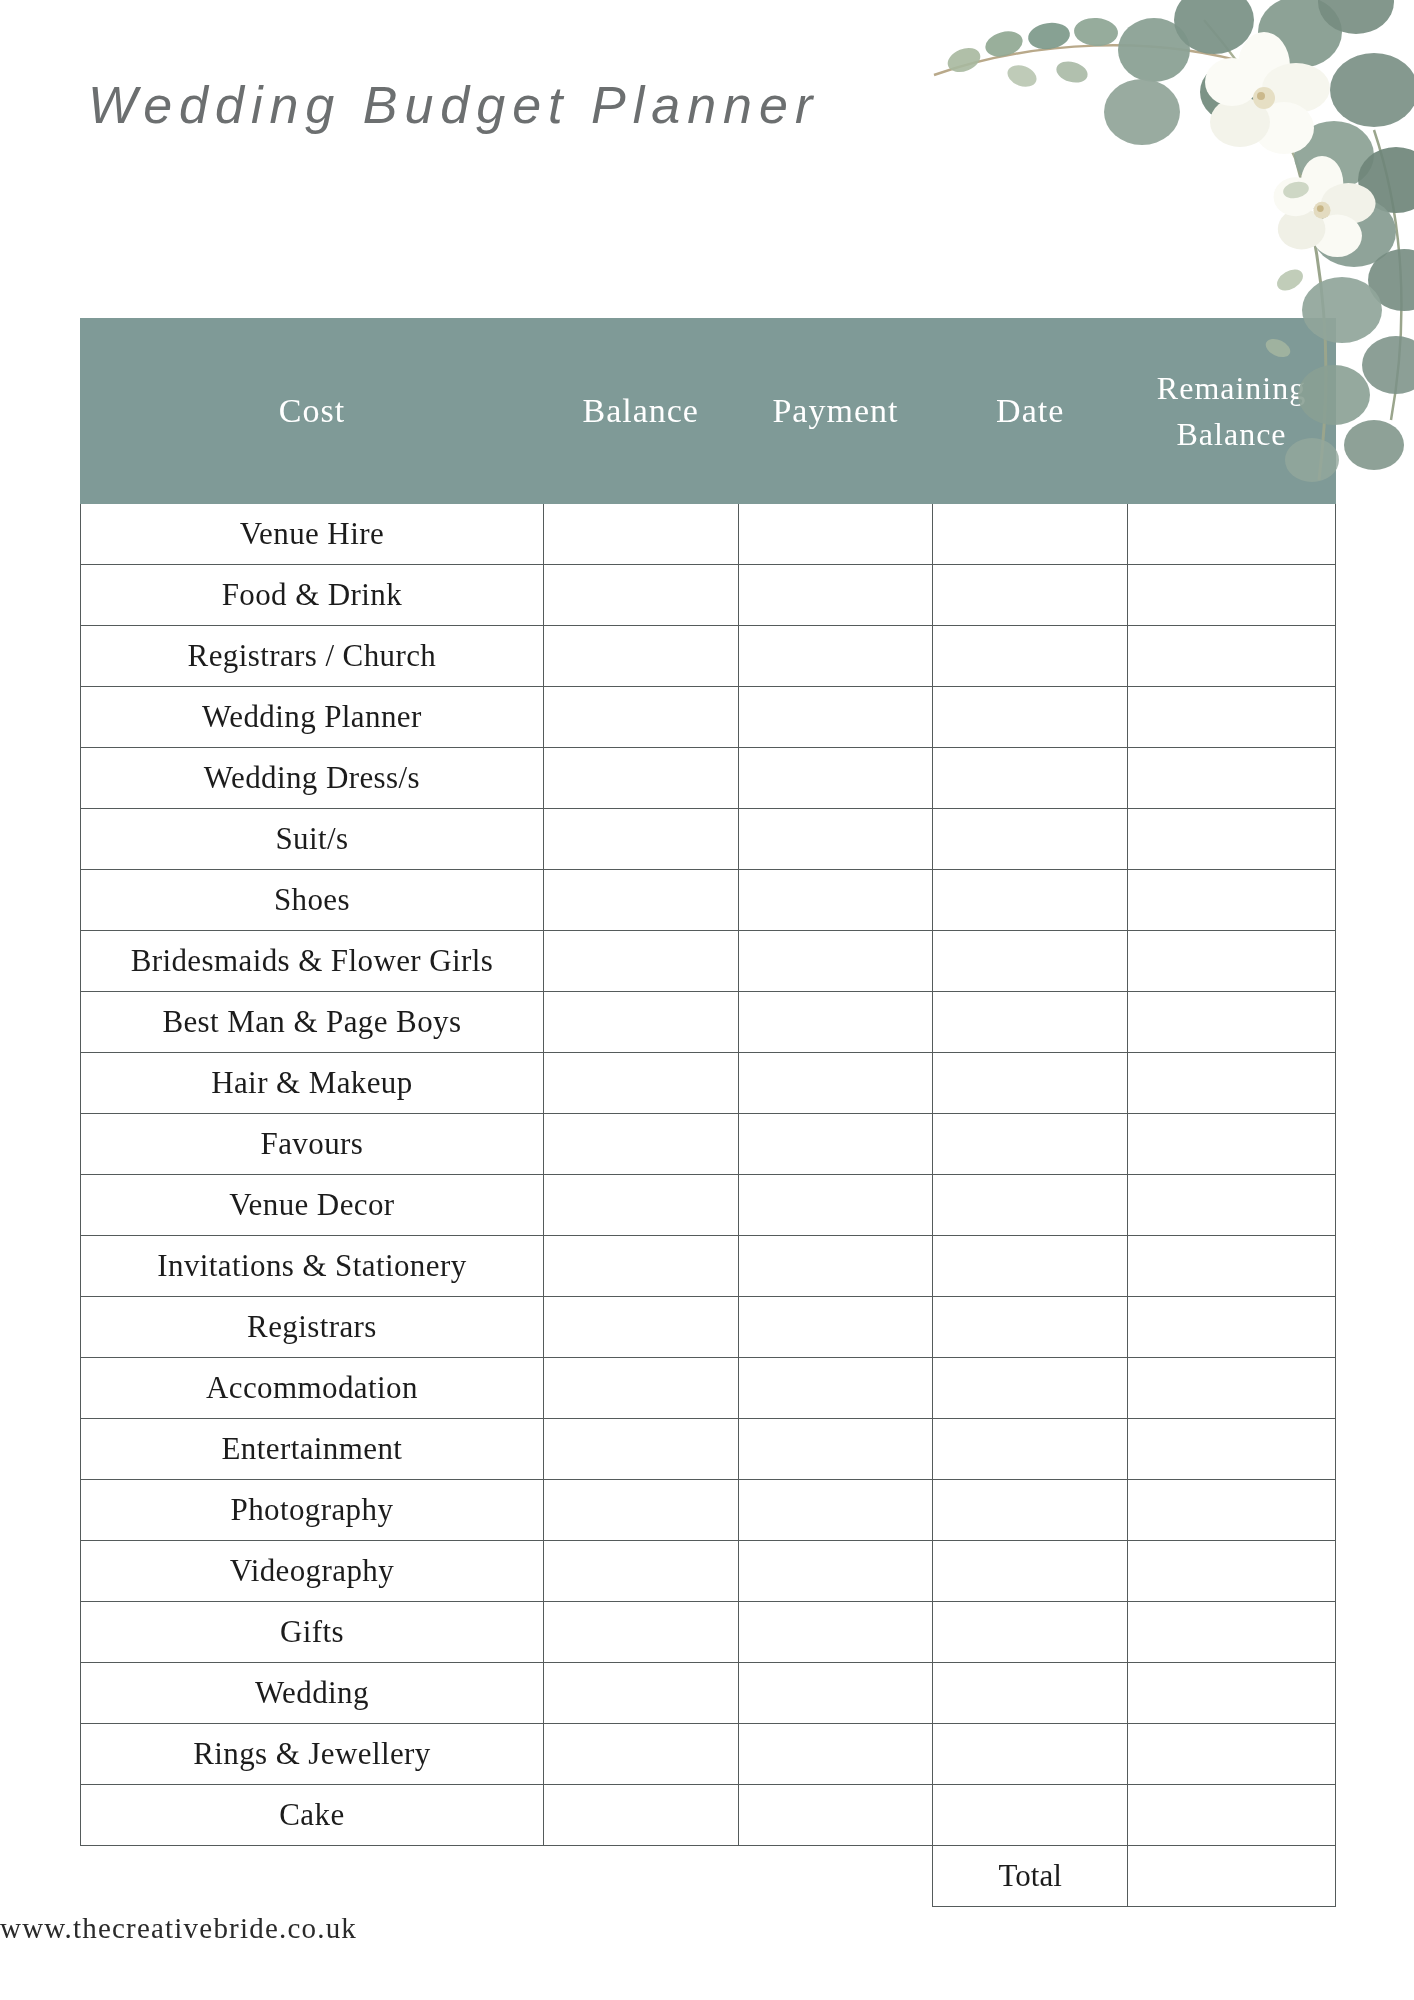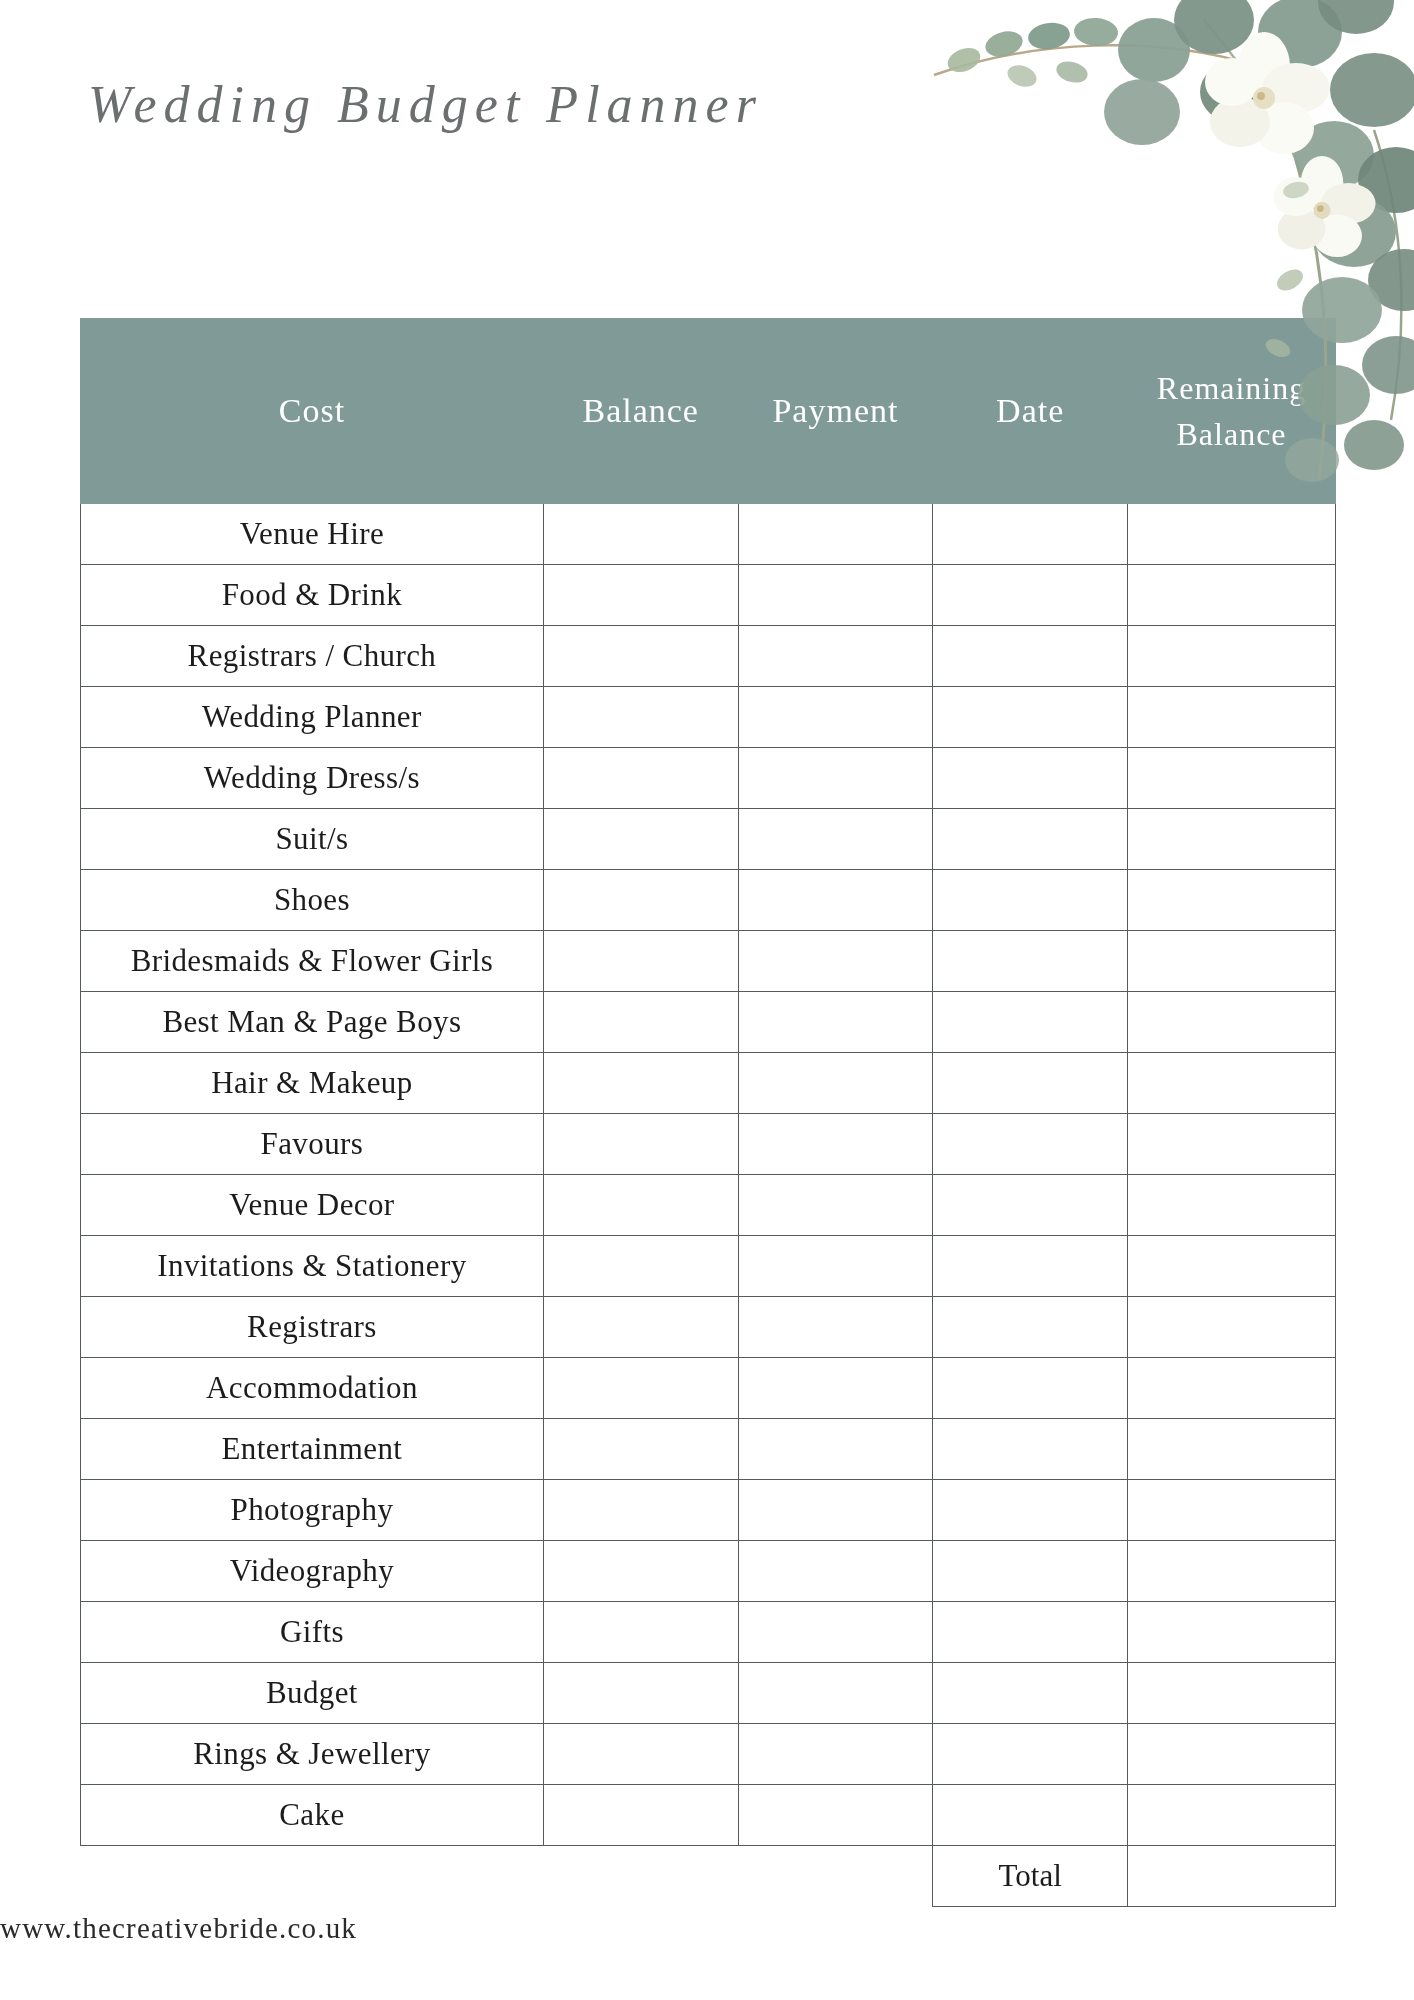--- a/index.html
+++ b/index.html
@@ -25,21 +25,21 @@
     height: 560px;
     pointer-events: none;
     z-index: 3;
   }
 
   
   #title {
     position: absolute;
     left: 88px;
     top: 75px;
-    font-family: Liberation Serif, serif;
+    font-family: Liberation Sans, sans-serif;
     font-style: italic;
     font-weight: 300;
     font-size: 52px;
     letter-spacing: 7px;
     color: #6c6f70;
     white-space: nowrap;
     z-index: 4;
   }
 
   
@@ -323,21 +323,21 @@
         <td class="blank"></td>
       </tr>
       <tr>
         <td class="cost-cell">Gifts</td>
         <td class="blank"></td>
         <td class="blank"></td>
         <td class="blank"></td>
         <td class="blank"></td>
       </tr>
       <tr>
-        <td class="cost-cell">Budget</td>
+        <td class="cost-cell">Wedding</td>
         <td class="blank"></td>
         <td class="blank"></td>
         <td class="blank"></td>
         <td class="blank"></td>
       </tr>
       <tr>
         <td class="cost-cell">Rings &amp; Jewellery</td>
         <td class="blank"></td>
         <td class="blank"></td>
         <td class="blank"></td>

